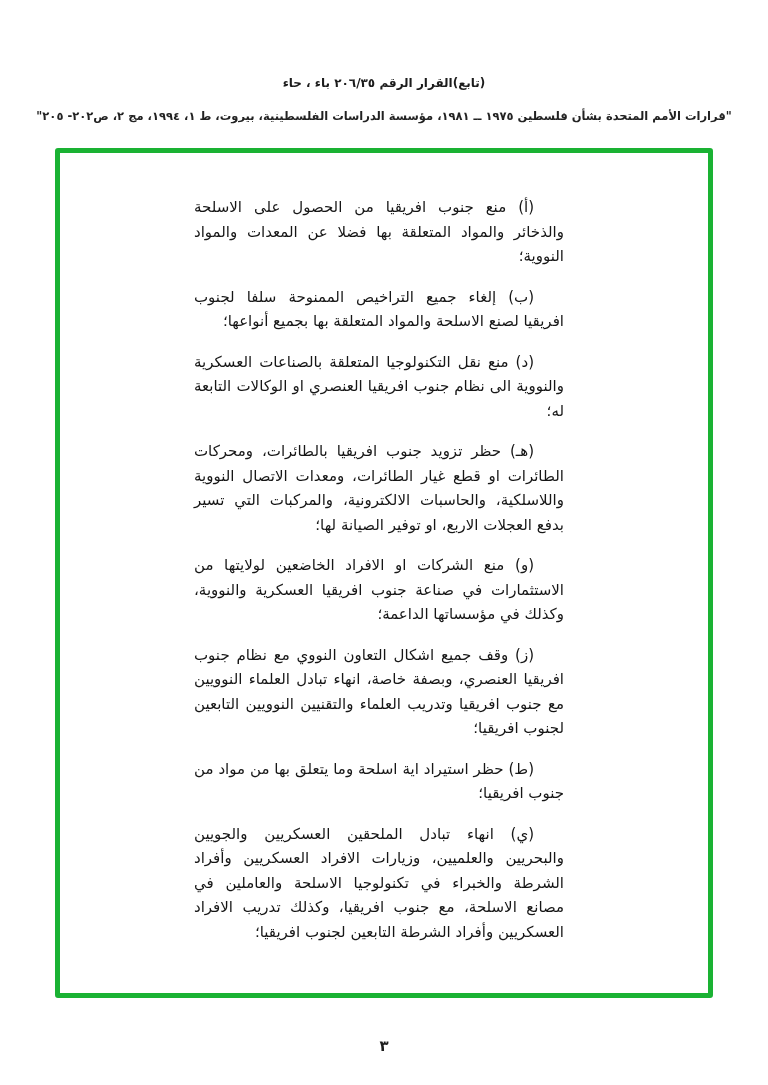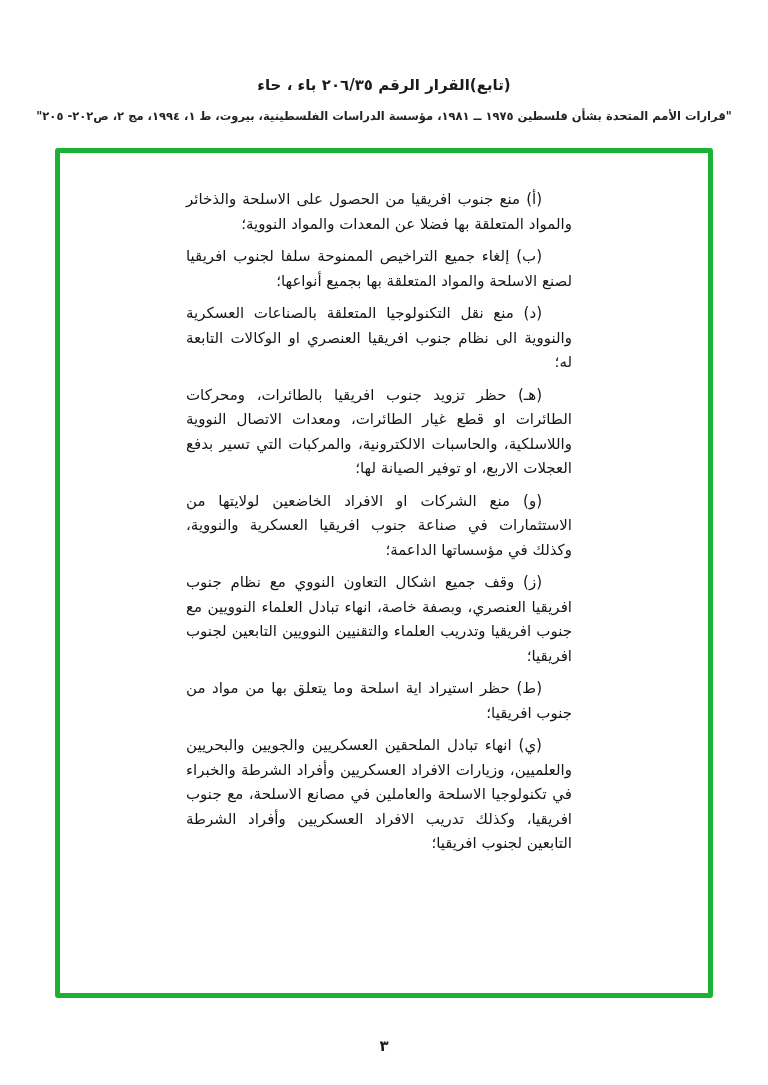--- a/index.html
+++ b/index.html
@@ -13,21 +13,21 @@
     color: #1c1c1c;
     overflow: hidden;
   }
 
   .header-title {
     position: absolute;
     top: 76px; left: 0;
     width: 768px;
     direction: rtl;
     text-align: center;
-    font-size: 15px;
+    font-size: 12px;
     font-weight: bold;
     letter-spacing: 0.2px;
   }
 
   .header-citation {
     position: absolute;
     top: 109px; left: 0;
     width: 768px;
     direction: rtl;
     text-align: center;
@@ -51,21 +51,21 @@
     right: 128px;
     width: 402px;
     direction: rtl;
     text-align: justify;
     font-size: 15px;
     line-height: 24.5px;
     color: #161616;
   }
 
   .clause {
-    margin: 8px;
+    margin: 16px;
     padding: 0;
     text-indent: 30px; 
   }
 
   .page-number {
     position: absolute;
     top: 1037px; left: 0;
     width: 768px;
     text-align: center;
     direction: rtl;

